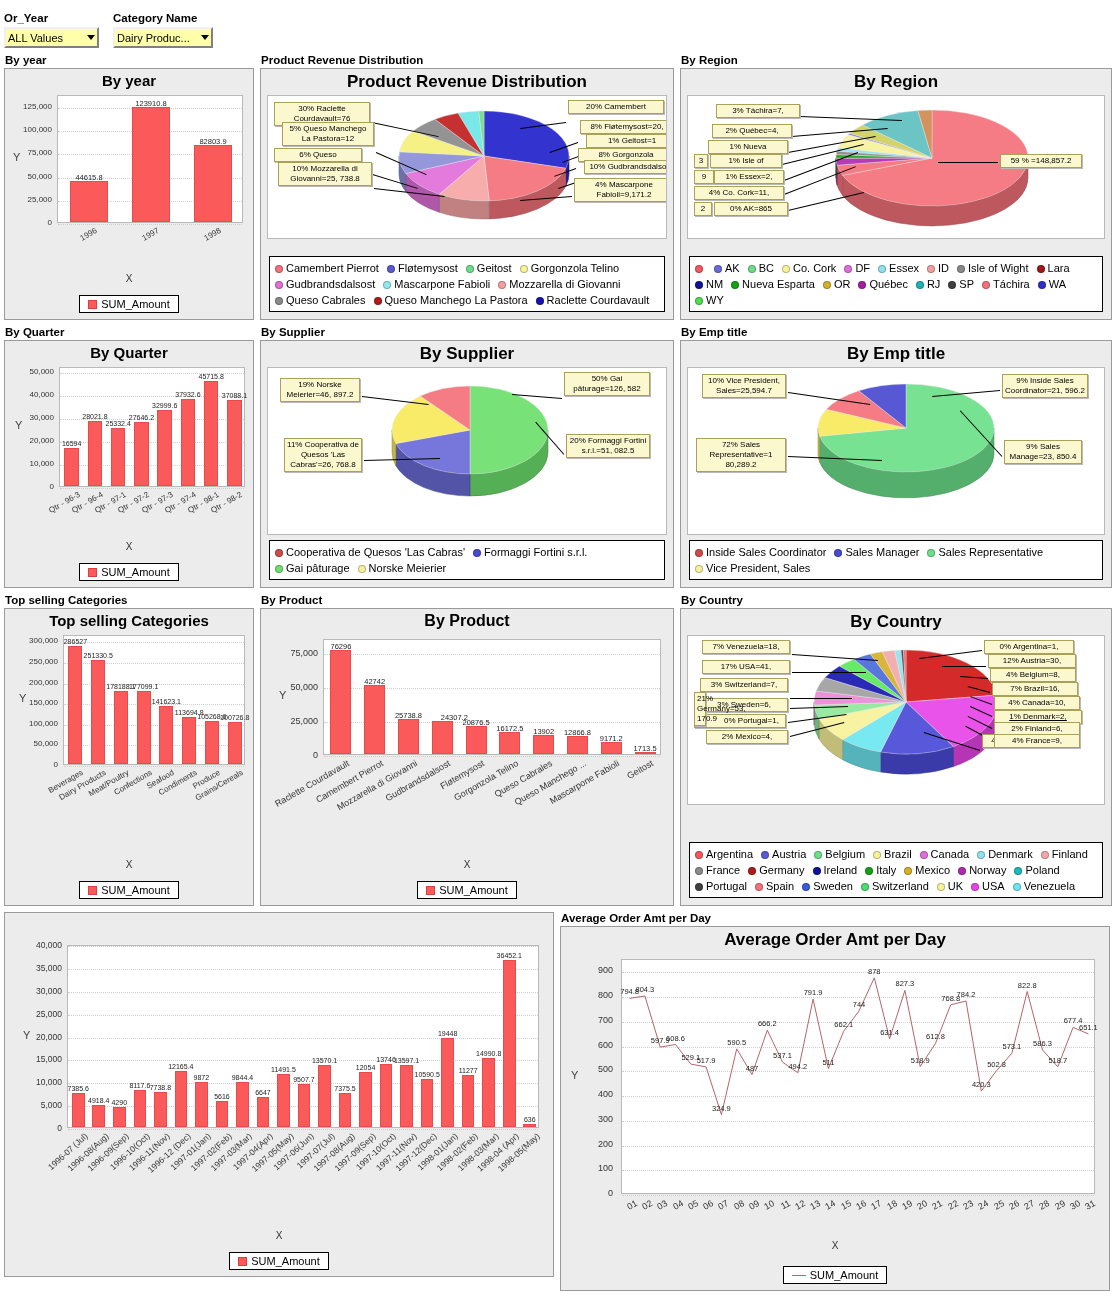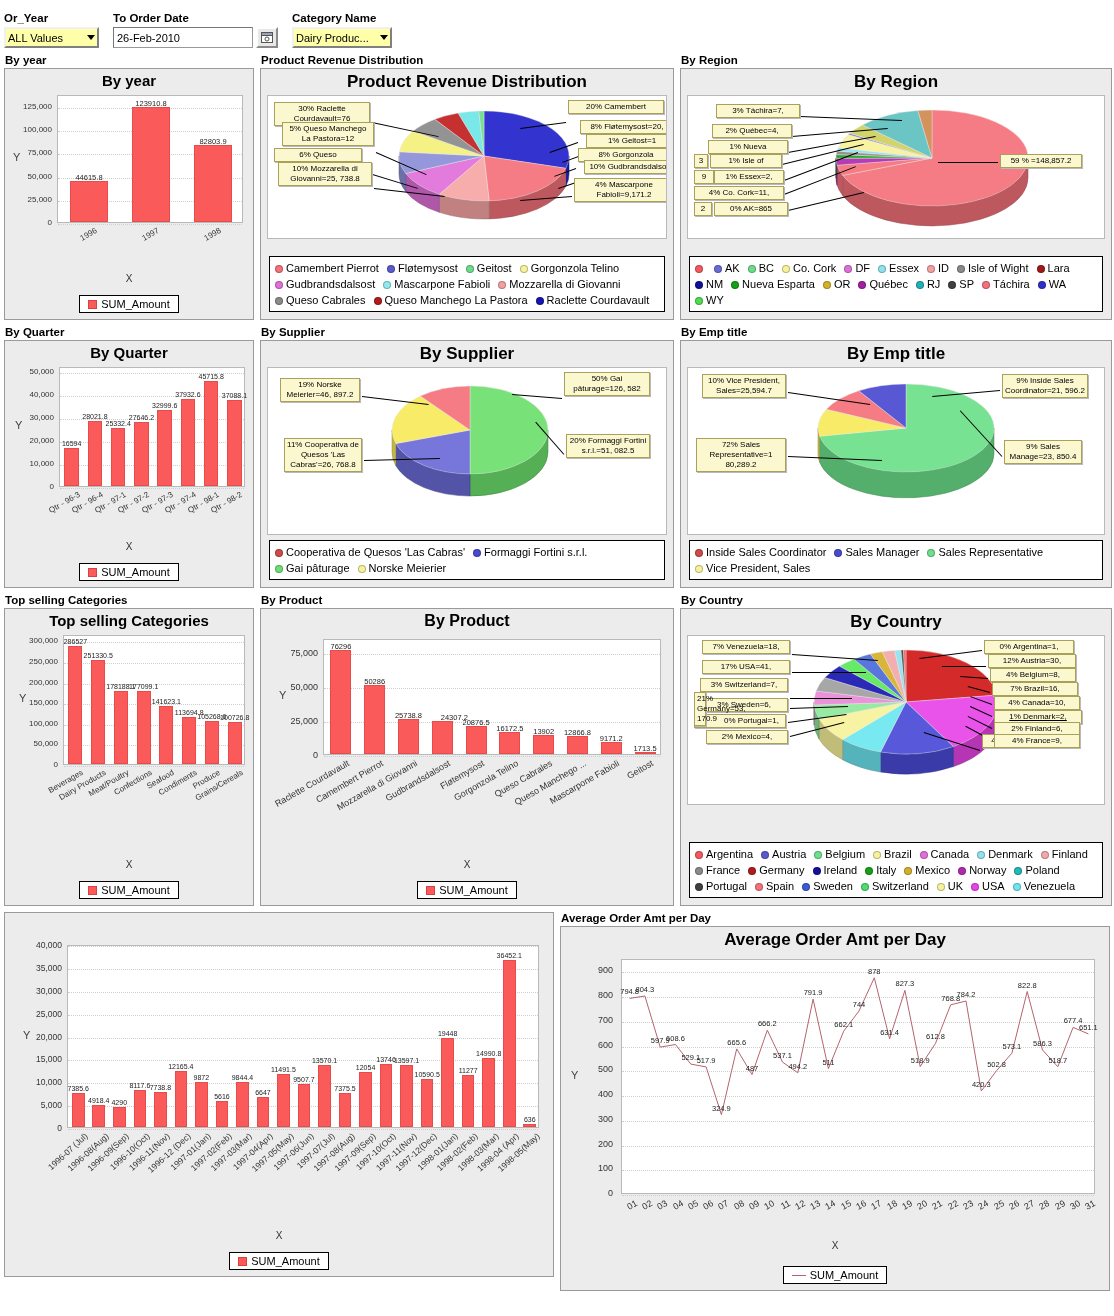--- a/index.html
+++ b/index.html
@@ -76,35 +76,20 @@
 
   <div class="filt">
     <span class="lbl">Or_Year</span>
     <div class="combo">
       <span class="txt">ALL Values</span>
       <span class="arr"></span>
     </div>
   </div>
 
 
-  <div class="filt">
-    <span class="lbl">To Order Date</span>
-    <div class="datewrap">
-      <div class="datefield">
-        <span>26-Feb-2010</span>
-      </div>
-      <div class="datebtn">
-        <svg width="12" height="11" viewBox="0 0 12 11">
-          <rect x="0.5" y="0.5" width="11" height="10" fill="#fff" stroke="#555"></rect>
-          <rect x="0.5" y="0.5" width="11" height="3" fill="#9aa4b8" stroke="#555"></rect>
-          <circle cx="6" cy="7" r="2" fill="none" stroke="#555"></circle>
-        </svg>
-      </div>
-    </div>
-  </div>
 
   <div class="filt">
     <span class="lbl">Category Name</span>
     <div class="combo catcombo">
       <span class="txt">Dairy Produc...</span>
       <span class="arr"></span>
     </div>
   </div>
 
 </div>
@@ -399,21 +384,21 @@
     <div class="pbody" id="p-by_product" style="height:298px">
         <div class="chart-title" style="font-size:16px;padding:3px 0 2px;">By Product</div>
         <div class="plot" style="position:absolute;left:62px;top:30px;width:338px;height:116px;">
           <div class="gl" style="top:116.0px;"></div>
           <div class="gl" style="top:81.9px;"></div>
           <div class="gl" style="top:47.8px;"></div>
           <div class="gl" style="top:13.6px;"></div>
           <div class="bar" style="left:6.4px;width:21.0px;height:104.1px;"></div>
           <div class="vlab" style="font-size:7.5px;left:-4.0px;width:41.8px;top:1.9px;">76296</div>
           <div class="bar" style="left:40.2px;width:21.0px;height:68.6px;"></div>
-          <div class="vlab" style="font-size:7.5px;left:29.8px;width:41.8px;top:37.4px;">50286</div>
+          <div class="vlab" style="font-size:7.5px;left:29.8px;width:41.8px;top:37.4px;">42742</div>
           <div class="bar" style="left:74.0px;width:21.0px;height:35.1px;"></div>
           <div class="vlab" style="font-size:7.5px;left:63.6px;width:41.8px;top:70.9px;">25738.8</div>
           <div class="bar" style="left:107.8px;width:21.0px;height:33.2px;"></div>
           <div class="vlab" style="font-size:7.5px;left:97.4px;width:41.8px;top:72.8px;margin-left:12px;">24307.2</div>
           <div class="bar" style="left:141.6px;width:21.0px;height:28.5px;"></div>
           <div class="vlab" style="font-size:7.5px;left:131.2px;width:41.8px;top:77.5px;">20876.5</div>
           <div class="bar" style="left:175.4px;width:21.0px;height:22.1px;"></div>
           <div class="vlab" style="font-size:7.5px;left:165.0px;width:41.8px;top:83.9px;">16172.5</div>
           <div class="bar" style="left:209.2px;width:21.0px;height:19.0px;"></div>
           <div class="vlab" style="font-size:7.5px;left:198.8px;width:41.8px;top:87.0px;">13902</div>
@@ -629,21 +614,21 @@
           <svg style="position:absolute;left:0;top:0;" width="474" height="235">
             <polyline fill="none" stroke="#b4646e" stroke-width="1" points="7.6,38.4 22.9,36.0 38.2,87.1 53.5,84.5 68.8,104.1 84.1,106.9 99.4,154.6 114.7,88.9 130.0,114.5 145.3,70.2 160.5,102.1 175.8,112.8 191.1,39.1 206.4,108.6 221.7,71.2 237.0,51.0 252.3,17.8 267.6,78.8 282.9,30.4 298.2,106.6 313.5,83.4 328.7,44.8 344.0,41.0 359.3,131.0 374.6,110.6 389.9,93.2 405.2,31.5 420.5,90.0 435.8,106.7 451.1,67.4 466.4,73.9"></polyline>
           </svg>
           <div class="vlab" style="font-size:7.5px;left:-10.4px;width:36px;top:27.4px;">794.8</div>
           <div class="vlab" style="font-size:7.5px;left:4.9px;width:36px;top:25.0px;">804.3</div>
           <div class="vlab" style="font-size:7.5px;left:20.2px;width:36px;top:76.1px;">597.9</div>
           <div class="vlab" style="font-size:7.5px;left:35.5px;width:36px;top:73.5px;">608.6</div>
           <div class="vlab" style="font-size:7.5px;left:50.8px;width:36px;top:93.1px;">529.1</div>
           <div class="vlab" style="font-size:7.5px;left:66.1px;width:36px;top:95.9px;">517.9</div>
           <div class="vlab" style="font-size:7.5px;left:81.4px;width:36px;top:143.6px;">324.9</div>
-          <div class="vlab" style="font-size:7.5px;left:96.7px;width:36px;top:77.9px;">665.6</div>
+          <div class="vlab" style="font-size:7.5px;left:96.7px;width:36px;top:77.9px;">590.5</div>
           <div class="vlab" style="font-size:7.5px;left:112.0px;width:36px;top:103.5px;">487</div>
           <div class="vlab" style="font-size:7.5px;left:127.3px;width:36px;top:59.2px;">666.2</div>
           <div class="vlab" style="font-size:7.5px;left:142.5px;width:36px;top:91.1px;">537.1</div>
           <div class="vlab" style="font-size:7.5px;left:157.8px;width:36px;top:101.8px;">494.2</div>
           <div class="vlab" style="font-size:7.5px;left:173.1px;width:36px;top:28.1px;">791.9</div>
           <div class="vlab" style="font-size:7.5px;left:188.4px;width:36px;top:97.6px;">511</div>
           <div class="vlab" style="font-size:7.5px;left:203.7px;width:36px;top:60.2px;">662.1</div>
           <div class="vlab" style="font-size:7.5px;left:219.0px;width:36px;top:40.0px;">744</div>
           <div class="vlab" style="font-size:7.5px;left:234.3px;width:36px;top:6.8px;">878</div>
           <div class="vlab" style="font-size:7.5px;left:249.6px;width:36px;top:67.8px;">631.4</div>

